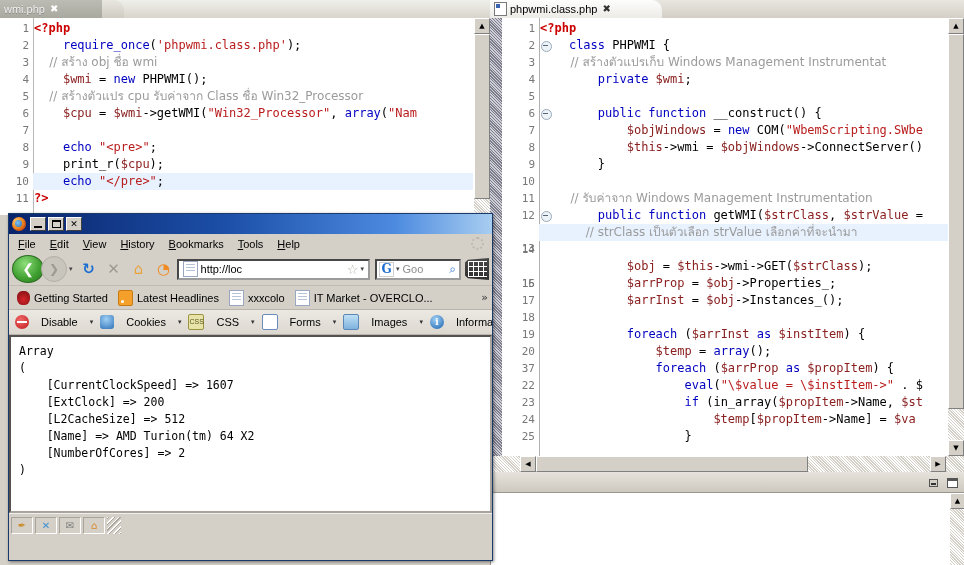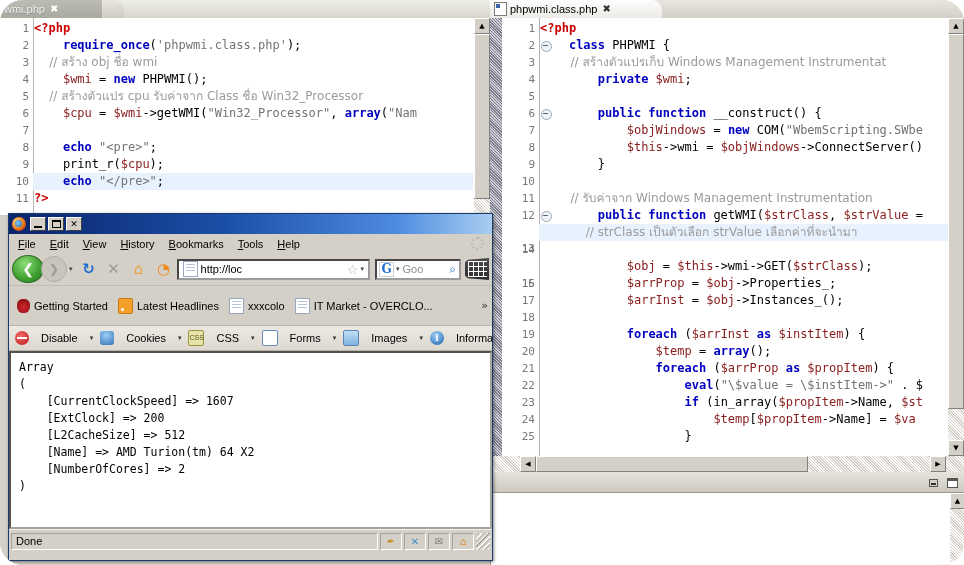--- a/index.html
+++ b/index.html
@@ -3,21 +3,21 @@
 <meta charset="utf-8">
 <style>
   html,body{margin:0;padding:0;}
   body{
     width:964px;height:565px;overflow:hidden;
     background:#ffffff;
     font-family:"Liberation Sans", sans-serif;
     font-size:11px;
     -webkit-font-smoothing:none;
   }
-  .screen{position:relative;width:964px;height:565px;background:#d4d0c8;overflow:hidden;border-radius:23px;}
+  .screen{position:relative;width:964px;height:565px;background:#d4d0c8;overflow:hidden;}
 
   
   .ide{position:absolute;left:0;top:0;width:964px;height:565px;background:#d4d0c8;}
 
   .pane{position:absolute;top:0;background:#d4d0c8;}
   .pane-left{left:0;width:490px;height:215px;}
   .pane-right{left:490px;width:474px;height:472px;}
 
   .tabbar{position:relative;height:18px;background:linear-gradient(#efefea,#d8d4cb);overflow:hidden;}
   .tab{position:absolute;left:0;top:0;height:18px;display:flex;align-items:center;padding:0 6px 0 4px;}
@@ -48,22 +48,22 @@
         background:#eef3f8;}
   .fold:after{content:"";position:absolute;left:1px;top:3px;width:5px;height:1px;background:#567;}
 
   .code{position:absolute;top:0;font-family:"DejaVu Sans Mono","Liberation Mono",monospace;
         font-size:12px;line-height:17px;white-space:pre;}
   .pane-left .code{left:34px;}
   .pane-right .code{left:50px;}
   .cline{height:17px;white-space:pre;}
   .hl{background:#e8f2fe;}
   .hl-row{position:absolute;left:0;height:17px;background:#e8f2fe;}
-  .kb{color:#0000c0;font-weight:bold;}
-  .s{color:#737373;}
+  .kb{color:#0000c0;font-weight:normal;}
+  .s{color:#b91c1c;}
   .c{color:#9b9b9b;}
   .v{color:#8b2020;}
   .t{color:#000000;}
   .ph{color:#cc0000;font-weight:bold;}
   .thai{font-family:"DejaVu Sans","Liberation Sans",sans-serif;font-size:12px;}
 
   
   .sb-v{position:absolute;right:0;top:0;width:16px;background:
       repeating-linear-gradient(45deg,#ffffff 0 1px,#d4d0c8 1px 2px);}
   .sb-h{position:absolute;left:0;bottom:0;height:16px;background:
@@ -144,21 +144,21 @@
   .s-arrow{font-size:7px;color:#444;margin-right:3px;font-family:"DejaVu Sans",sans-serif;}
   .s-text{flex:1;font-size:11px;color:#8d8d8d;overflow:hidden;white-space:nowrap;}
   .s-mag{color:#3a7bd0;font-size:12px;margin-right:3px;font-family:"DejaVu Sans",sans-serif;}
   .grid-ico{width:24px;height:22px;margin-left:3px;flex:0 0 auto;
       background:linear-gradient(#4a4a4a,#2d2d2d);position:relative;
       clip-path:polygon(12% 8%,100% 0%,100% 100%,12% 92%,0% 80%,0% 20%);}
   .grid-ico:after{content:"";position:absolute;left:3px;top:3px;right:2px;bottom:3px;
       background:repeating-linear-gradient(to right,#fff 0 1px,transparent 1px 5px),
                  repeating-linear-gradient(to bottom,#fff 0 1px,transparent 1px 5px);}
 
-  .bmbar{height:23px;background:#d4d0c8;display:flex;align-items:center;padding:8px 4px;gap:2px;
+  .bmbar{height:23px;background:#d4d0c8;display:flex;align-items:center;padding:0 4px;gap:2px;
          border-top:1px solid #c0bcb4;}
   .bm{display:flex;align-items:center;gap:4px;padding:1px 4px;font-size:11px;color:#000;white-space:nowrap;}
   .bm-ico{width:13px;height:14px;flex:0 0 auto;}
   .bm-ico.page{background:#fff;border:1px solid #9aa7c0;position:relative;}
   .bm-ico.page:after{content:"";position:absolute;left:2px;top:2px;right:2px;height:1px;background:#b7c3d8;box-shadow:0 3px 0 #b7c3d8,0 6px 0 #b7c3d8;}
   .bm-ico.feed{background:#f4a02a;border:1px solid #c87b12;position:relative;border-radius:2px;}
   .bm-ico.feed:after{content:"";position:absolute;left:2px;bottom:2px;width:3px;height:3px;border-radius:50%;background:#fff;
       box-shadow:0 0 0 0 #fff;}
   .bm-ico.flame{background:radial-gradient(circle at 50% 60%,#d4242a,#7a0f12);border-radius:40% 40% 45% 45%;}
   .bm-more{margin-left:auto;font-size:11px;color:#333;font-family:"DejaVu Sans",sans-serif;}
@@ -266,21 +266,21 @@
             <div class="lnum" style="top: 189px;">12</div>
             <div class="fold" style="top: 193px; right: -13px;"></div>
             <div class="lnum" style="top: 222px;">13</div>
             <div class="lnum" style="top: 223px;">14</div>
             <div class="lnum" style="top: 240px; margin-top: 17px;">15</div>
             <div class="lnum" style="top: 257px;">16</div>
             <div class="lnum" style="top: 274px;">17</div>
             <div class="lnum" style="top: 291px;">18</div>
             <div class="lnum" style="top: 308px;">19</div>
             <div class="lnum" style="top: 325px;">20</div>
-            <div class="lnum" style="top: 342px;">21</div>
+            <div class="lnum" style="top: 342px;">37</div>
             <div class="lnum" style="top: 359px;">22</div>
             <div class="lnum" style="top: 376px;">23</div>
             <div class="lnum" style="top: 393px;">24</div>
             <div class="lnum" style="top: 410px;">25</div>
           </div>
         <div class="gutter-sep" style="left:49px;"></div>
         <div class="hl-row" style="top: 206px; width: 409px; left: 49px; z-index: 0;"></div>
           <div class="code" id="code-R"><div class="cline" style="margin-top: 2px;"><span class="ph">&lt;?php</span></div><div class="cline" style="margin-top: 0px;"><span class="t">    </span><span class="kb">class</span><span class="t"> PHPWMI {</span></div><div class="cline" style="margin-top: 0px;"><span class="c thai">        // สร้างตัวแปรเก็บ Windows Management Instrumentat</span></div><div class="cline" style="margin-top: 0px;"><span class="t">        </span><span class="kb">private</span><span class="t"> </span><span class="v">$wmi</span><span class="t">;</span></div><div class="cline" style="margin-top: 0px;"><span class="t"></span></div><div class="cline" style="margin-top: 0px;"><span class="t">        </span><span class="kb">public function</span><span class="t"> __construct() {</span></div><div class="cline" style="margin-top: 0px;"><span class="t">            </span><span class="v">$objWindows</span><span class="t"> = </span><span class="kb">new</span><span class="t"> COM(</span><span class="s">"WbemScripting.SWbe</span></div><div class="cline" style="margin-top: 0px;"><span class="t">            </span><span class="v">$this</span><span class="t">-&gt;wmi = </span><span class="v">$objWindows</span><span class="t">-&gt;ConnectServer()</span></div><div class="cline" style="margin-top: 0px;"><span class="t">        }</span></div><div class="cline" style="margin-top: 0px;"><span class="t"></span></div><div class="cline" style="margin-top: 0px;"><span class="c thai">        // รับค่าจาก Windows Management Instrumentation</span></div><div class="cline" style="margin-top: 0px;"><span class="t">        </span><span class="kb">public function</span><span class="t"> getWMI(</span><span class="v">$strClass</span><span class="t">, </span><span class="v">$strValue</span><span class="t"> =</span></div><div class="cline hl" style="margin-top: 0px;"><span class="c thai">            // strClass เป็นตัวเลือก strValue เลือกค่าที่จะนำมา</span></div><div class="cline" style="margin-top: 0px;"><span class="t"></span></div><div class="cline" style="margin-top: 0px;"><span class="t">            </span><span class="v">$obj</span><span class="t"> = </span><span class="v">$this</span><span class="t">-&gt;wmi-&gt;GET(</span><span class="v">$strClass</span><span class="t">);</span></div><div class="cline" style="margin-top: 0px;"><span class="t">            </span><span class="v">$arrProp</span><span class="t"> = </span><span class="v">$obj</span><span class="t">-&gt;Properties_;</span></div><div class="cline" style="margin-top: 0px;"><span class="t">            </span><span class="v">$arrInst</span><span class="t"> = </span><span class="v">$obj</span><span class="t">-&gt;Instances_();</span></div><div class="cline" style="margin-top: 0px;"><span class="t"></span></div><div class="cline" style="margin-top: 0px;"><span class="t">            </span><span class="kb">foreach</span><span class="t"> (</span><span class="v">$arrInst</span><span class="t"> </span><span class="kb">as</span><span class="t"> </span><span class="v">$instItem</span><span class="t">) {</span></div><div class="cline" style="margin-top: 0px;"><span class="t">                </span><span class="v">$temp</span><span class="t"> = </span><span class="kb">array</span><span class="t">();</span></div><div class="cline" style="margin-top: 0px;"><span class="t">                </span><span class="kb">foreach</span><span class="t"> (</span><span class="v">$arrProp</span><span class="t"> </span><span class="kb">as</span><span class="t"> </span><span class="v">$propItem</span><span class="t">) {</span></div><div class="cline" style="margin-top: 0px;"><span class="t">                    </span><span class="kb">eval</span><span class="t">(</span><span class="s">"\$value = \$instItem-&gt;"</span><span class="t"> . $</span></div><div class="cline" style="margin-top: 0px;"><span class="t">                    </span><span class="kb">if</span><span class="t"> (in_array(</span><span class="v">$propItem</span><span class="t">-&gt;Name, </span><span class="v">$st</span></div><div class="cline" style="margin-top: 0px;"><span class="t">                        </span><span class="v">$temp</span><span class="t">[</span><span class="v">$propItem</span><span class="t">-&gt;Name] = </span><span class="v">$va</span></div><div class="cline" style="margin-top: 0px;"><span class="t">                    }</span></div></div>
 
         <div class="sb-v" style="top:0;height:438px;">
@@ -418,21 +418,20 @@
 (
     [CurrentClockSpeed] =&gt; 1607
     [ExtClock] =&gt; 200
     [L2CacheSize] =&gt; 512
     [Name] =&gt; AMD Turion(tm) 64 X2
     [NumberOfCores] =&gt; 2
 )</div>
     </div>
 
     <div class="ff-status">
-      <span class="st-text">Done</span>
       <span class="st-cell i-bug">✒</span>
       <span class="st-cell i-shield">✕</span>
       <span class="st-cell i-mail">✉</span>
       <span class="st-cell i-home2">⌂</span>
       <span class="st-grip"></span>
     </div>
   </div>
 
 </div>
 

